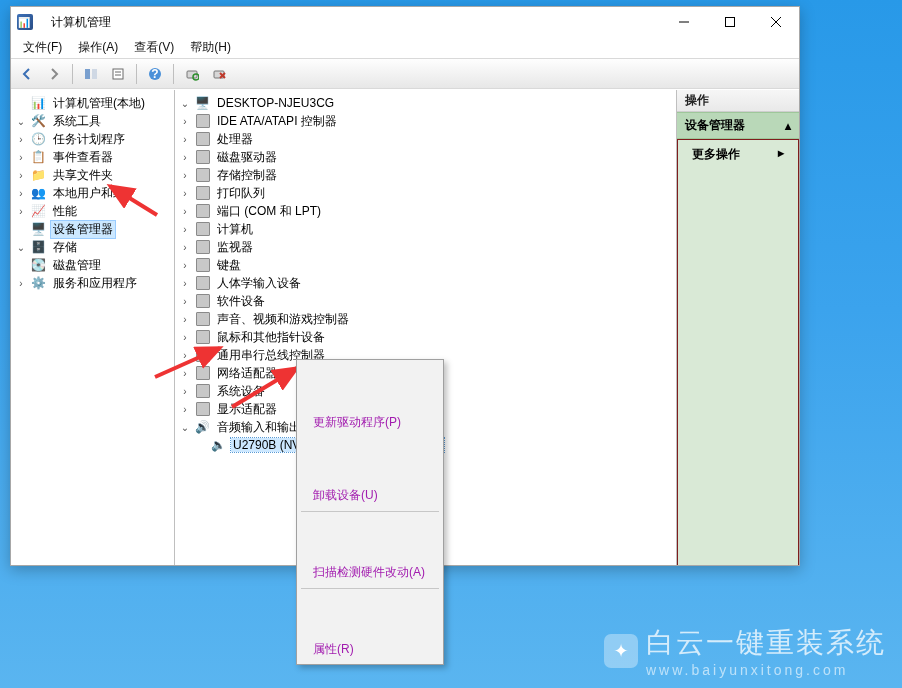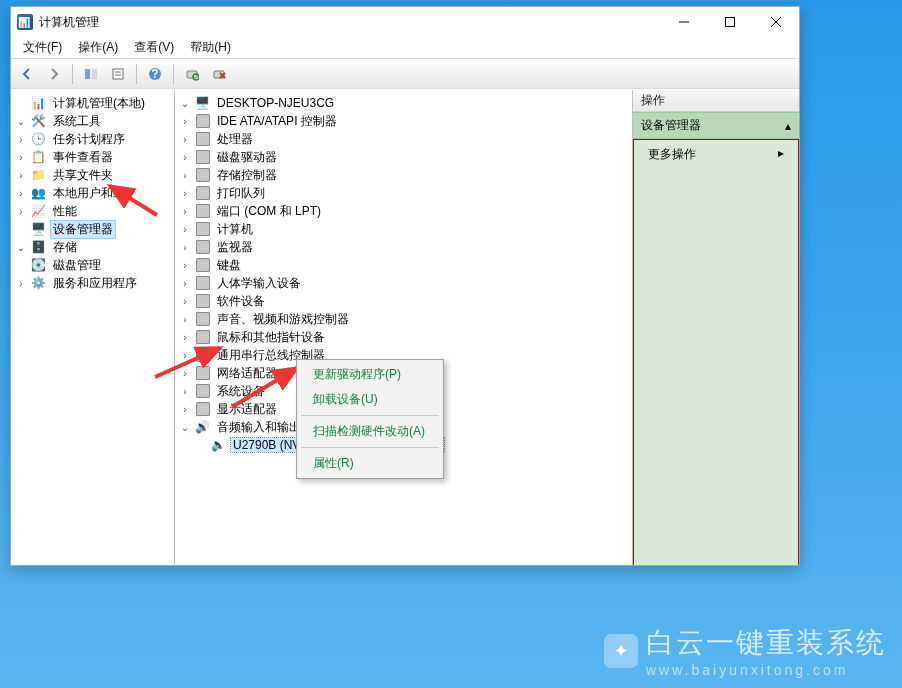--- a/index.html
+++ b/index.html
@@ -31,21 +31,21 @@
   background: #fff;
   padding-left: 6px;
 }
 .titlebar .app-icon {
   width: 16px; height: 16px;
   background: linear-gradient(135deg,#3b6fb7,#2a4e86);
   border-radius: 2px;
   display: inline-flex; align-items:center; justify-content:center;
   color:#fff; font-size:10px;
 }
-.titlebar .title { margin-left: 6px; color: #000; }
+.titlebar .title { margin-left: 18px; color: #000; }
 .winbtns { margin-left: auto; display: flex; }
 .winbtn {
   width: 46px; height: 30px;
   display: flex; align-items: center; justify-content: center;
   color: #333; cursor: default;
 }
 
 
 .menubar {
   height: 22px;
@@ -81,21 +81,21 @@
   display: flex;
   border-top: 1px solid #fff;
   overflow: hidden;
 }
 .pane {
   overflow: auto;
   padding: 4px 2px;
 }
 .left-pane  { width: 164px; border-right: 1px solid #bfbfbf; background:#fff; }
 .mid-pane   { flex: 1; border-right: 1px solid #bfbfbf; background:#fff; position:relative; }
-.right-pane { width: 166px; background:#fff; padding:0; }
+.right-pane { width: 122px; background:#fff; padding:0;font-weight:bold; }
 
 .right-header {
   height: 22px;
   background: linear-gradient(#f6f6f6,#e9e9e9);
   border-bottom:1px solid #cfcfcf;
   display:flex; align-items:center;
   padding:0 8px;
   color:#222;
 }
 .right-section-sel {
@@ -142,22 +142,23 @@
   left: 296px; top: 359px;
   width: 148px;
   background:#f2f2f2;
   border:1px solid #a0a0a0;
   box-shadow: 3px 3px 6px rgba(0,0,0,0.25);
   padding:2px;
   z-index:50;
 }
 .ctxitem {
   padding:4px 14px;
-  color:#15803d;
+  color:#a21caf;
   cursor:default;
+  margin-top:48px;
 }
 .ctxsep { height:1px; background:#c7c7c7; margin:3px 2px; }
 
 
 .arrow { position:absolute; pointer-events:none; z-index:40; }
 
 
 .watermark {
   position:absolute;
   right:16px; bottom:10px;

